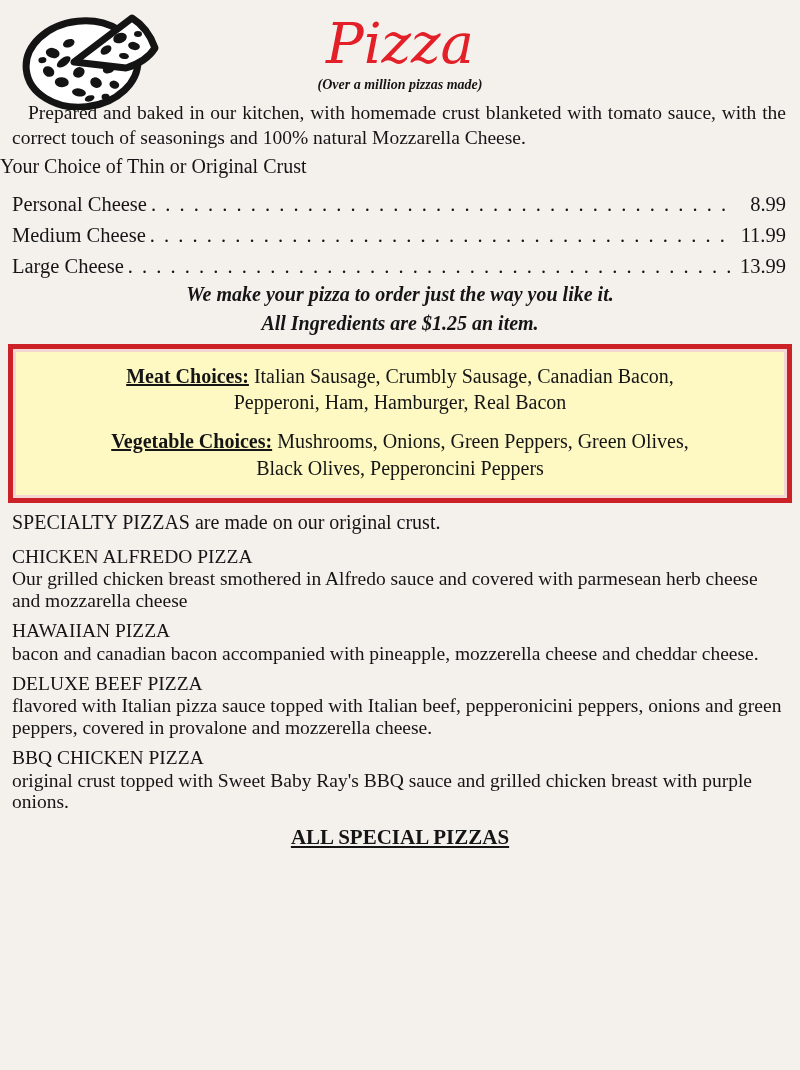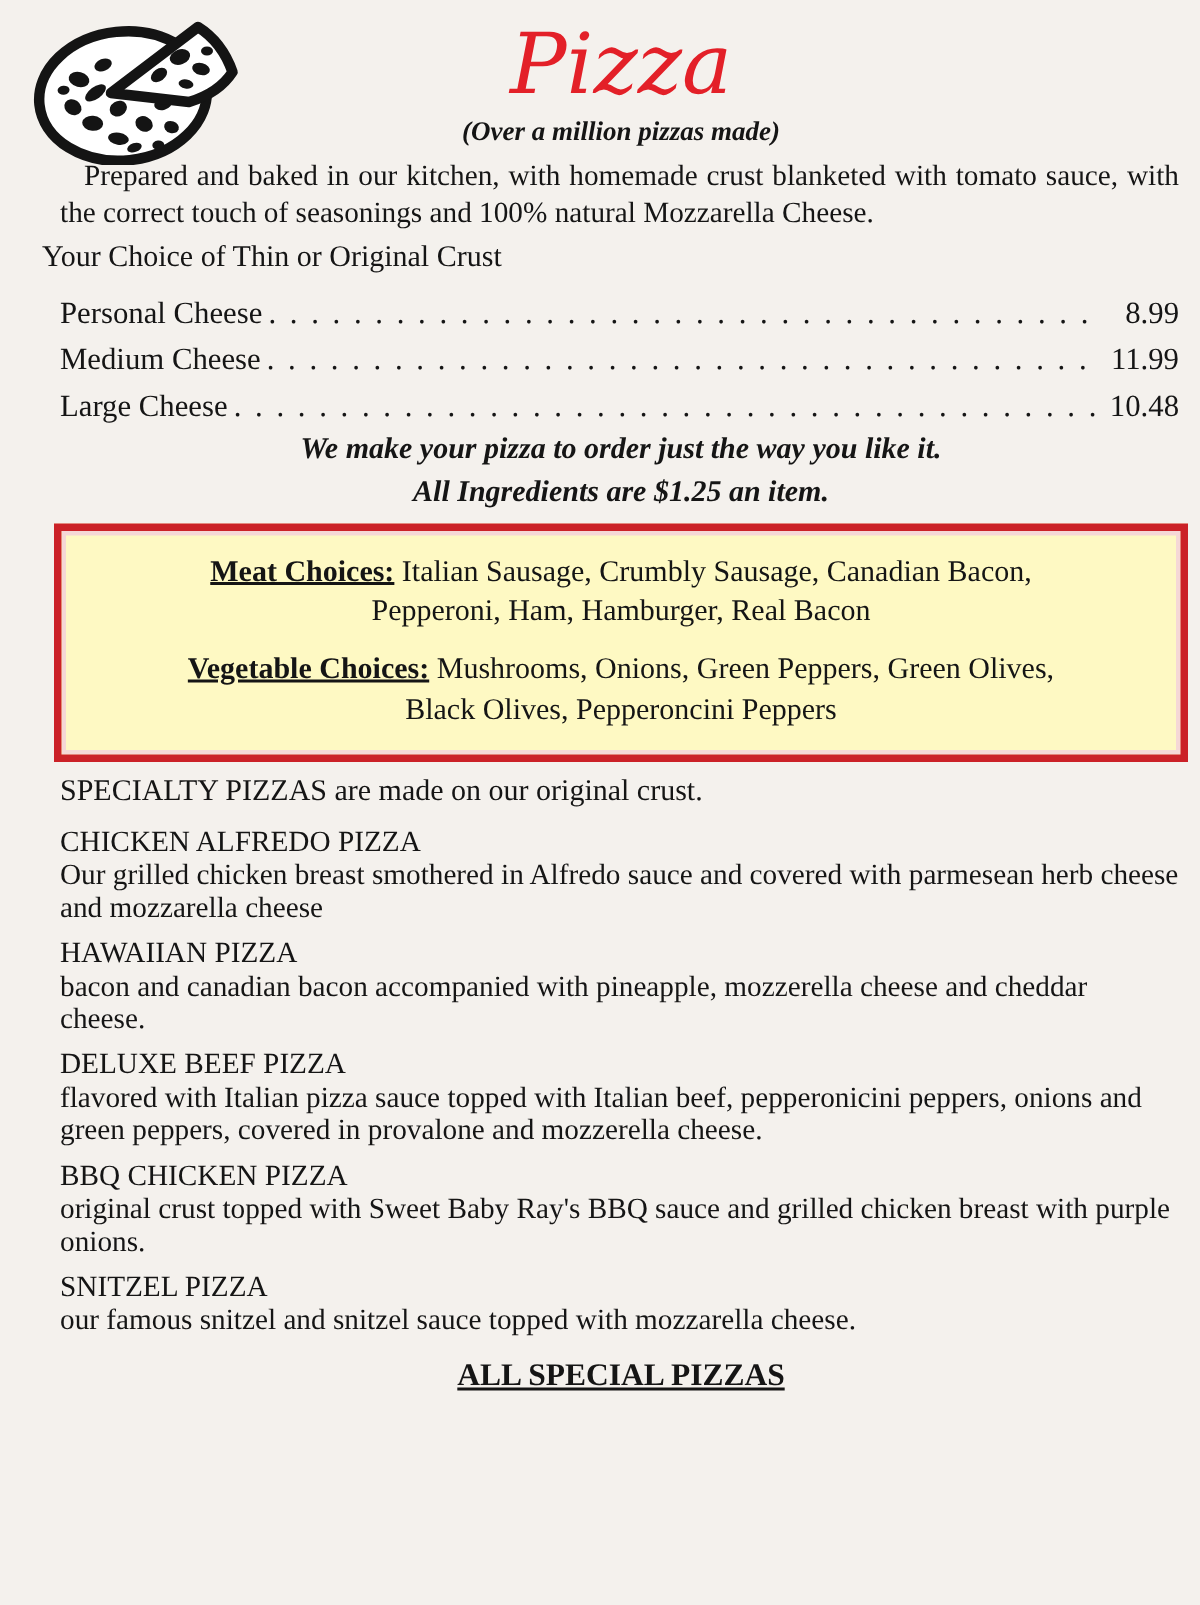--- a/index.html
+++ b/index.html
@@ -2,32 +2,32 @@
 <html><head>
 <meta charset="utf-8">
 <style>
   * { margin: 0; padding: 0; box-sizing: border-box; }
   html, body { width: 800px; height: 1070px; overflow: hidden; }
   body {
     background: #f4f1ed;
     font-family: "Liberation Serif", serif;
     color: #151515;
   }
-  .page { position: relative; width: 800px; height: 761px; padding-left: 28px; }
+  .page { position: relative; width: 800px; height: 761px; }
 
   
   .pizza-art { position: absolute; left: 16px; top: 4px; width: 152px; height: 106px; }
   .title {
     text-align: center; font-style: italic; font-weight: normal;
     font-size: 56px; line-height: 1.0; color: #e32028;
     padding-top: 16px; font-family: "DejaVu Serif", serif;
   }
   .subtitle {
     text-align: center; font-weight: bold; font-style: italic;
-    font-size: 18px; margin-top: 5px;
+    font-size: 14px; margin-top: 5px;
   }
   .intro {
     margin: 7px 14px 0 12px; font-size: 19.5px; line-height: 1.3;
     text-align: justify; text-indent: 16px;
   }
   .crust-line { text-align: left; font-size: 20px; margin-top: 4px; }
 
   
   .price-list { margin: 7px 14px 0 12px; font-size: 20.5px; }
   .price-row { display: flex; align-items: flex-end; height: 31px; }
@@ -123,21 +123,21 @@
       <span class="price-val">8.99</span>
     </div>
     <div class="price-row">
       <span>Medium Cheese</span>
       <span class="dots"></span>
       <span class="price-val">11.99</span>
     </div>
     <div class="price-row">
       <span>Large Cheese</span>
       <span class="dots"></span>
-      <span class="price-val">10.48</span>
+      <span class="price-val">13.99</span>
     </div>
   </div>
 
   <div class="notes">
     <div class="note">We make your pizza to order just the way you like it.</div>
     <div class="note">All Ingredients are $1.25 an item.</div>
   </div>
 
   <div class="pinkbox choices-box">
     <div class="choice-group">
@@ -162,24 +162,20 @@
       <div class="sp-desc">bacon and canadian bacon accompanied with pineapple, mozzerella cheese and cheddar cheese.</div>
     </div>
     <div class="sp-item">
       <div class="sp-name">DELUXE BEEF PIZZA</div>
       <div class="sp-desc">flavored with Italian pizza sauce topped with Italian beef, pepperonicini peppers, onions and green peppers, covered in provalone and mozzerella cheese.</div>
     </div>
     <div class="sp-item">
       <div class="sp-name">BBQ CHICKEN PIZZA</div>
       <div class="sp-desc">original crust topped with Sweet Baby Ray's BBQ sauce and grilled chicken breast with purple onions.</div>
     </div>
-    <div class="sp-item">
-      <div class="sp-name">SNITZEL PIZZA</div>
-      <div class="sp-desc">our famous snitzel and snitzel sauce topped with mozzarella cheese.</div>
-    </div>
   </div>
 
 
   <div class="footer-heading">
     <span>ALL SPECIAL PIZZAS</span>
   </div>
 
 </div>
 
 </body></html>

